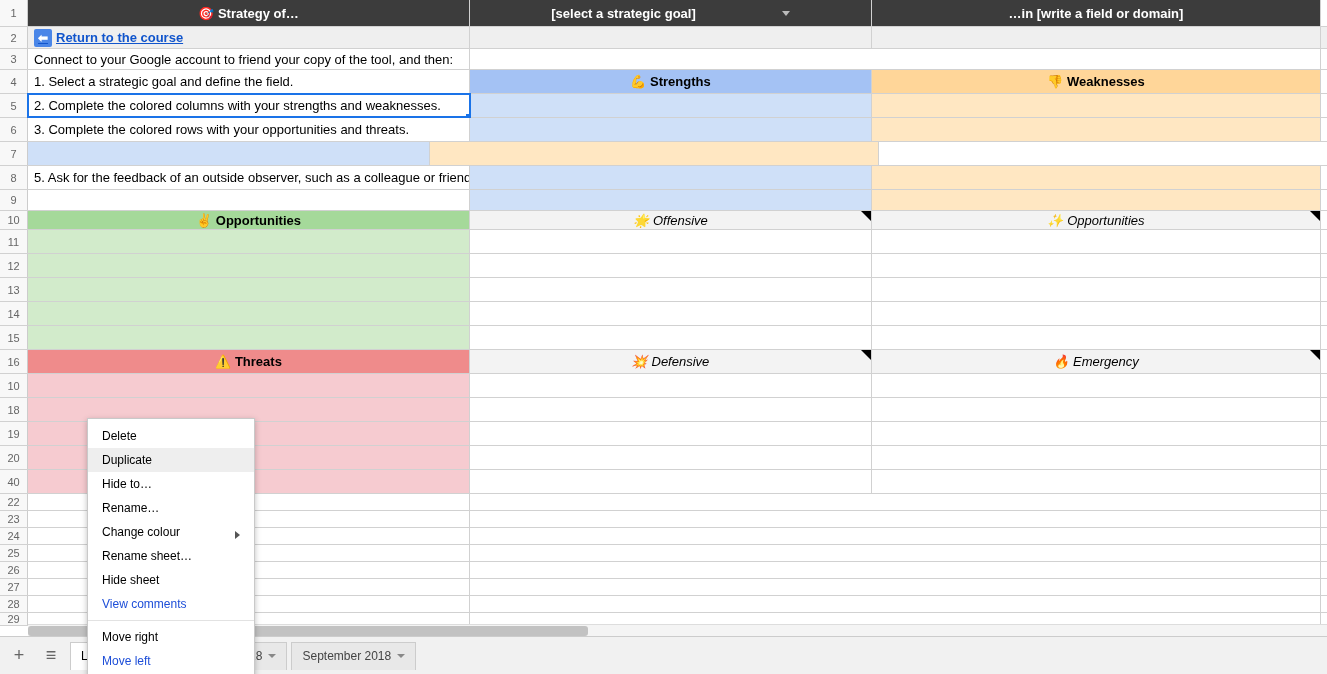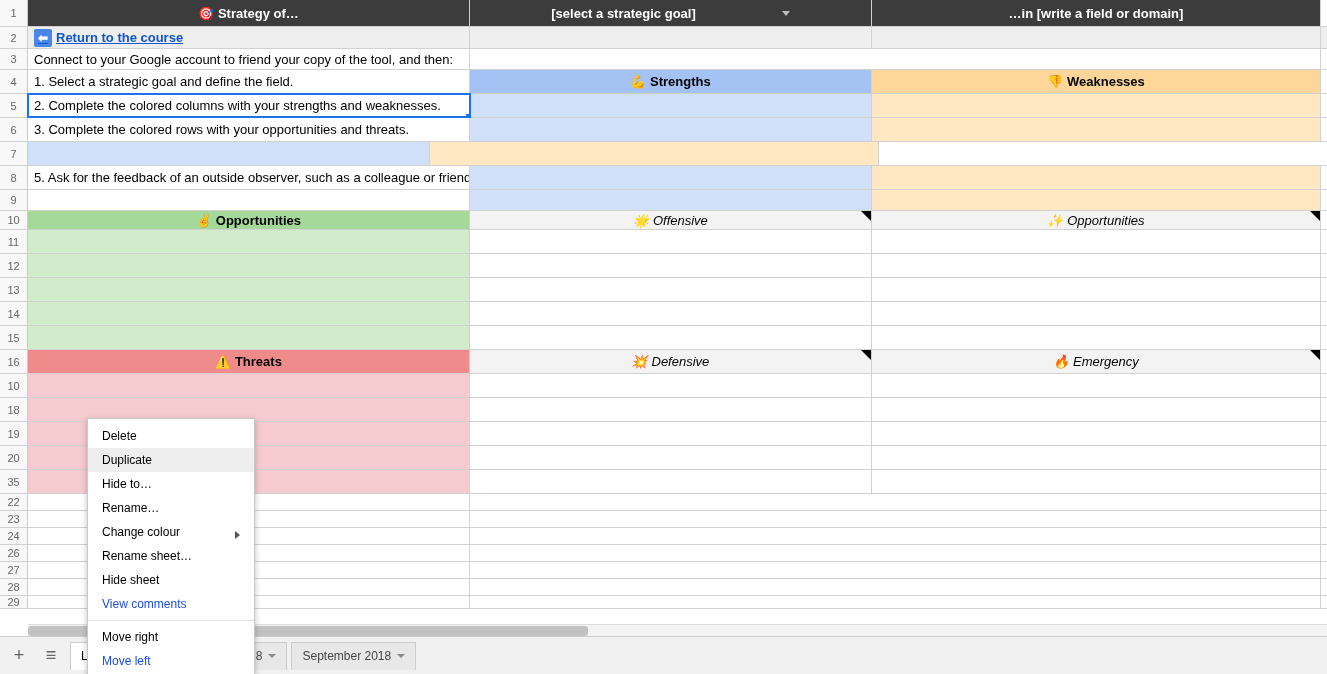--- a/index.html
+++ b/index.html
@@ -214,40 +214,46 @@
       <div class="cell cB"></div>
       <div class="cell cC"></div>
     </div>
   <div class="row r20">
       <div class="rowhead">20</div>
       <div class="cell cA threats-body"></div>
       <div class="cell cB"></div>
       <div class="cell cC"></div>
     </div>
   <div class="row r21">
-      <div class="rowhead">35</div>
+      <div class="rowhead">40</div>
       <div class="cell cA threats-body"></div>
       <div class="cell cB"></div>
       <div class="cell cC"></div>
     </div>
 
   <div class="row rshort">
       <div class="rowhead">22</div>
       <div class="cell cA"></div>
       <div class="cell cB" style="border-right:none"></div>
       <div class="cell cC" style="border-left:none"></div>
     </div>
   <div class="row rshort">
       <div class="rowhead">23</div>
       <div class="cell cA"></div>
       <div class="cell cB" style="border-right:none"></div>
       <div class="cell cC"></div>
     </div>
   <div class="row rshort">
       <div class="rowhead">24</div>
+      <div class="cell cA"></div>
+      <div class="cell cB" style="border-right:none"></div>
+      <div class="cell cC"></div>
+    </div>
+  <div class="row rshort">
+      <div class="rowhead">25</div>
       <div class="cell cA"></div>
       <div class="cell cB" style="border-right:none"></div>
       <div class="cell cC"></div>
     </div>
   <div class="row rshort">
       <div class="rowhead">26</div>
       <div class="cell cA"></div>
       <div class="cell cB" style="border-right:none"></div>
       <div class="cell cC"></div>
     </div>

